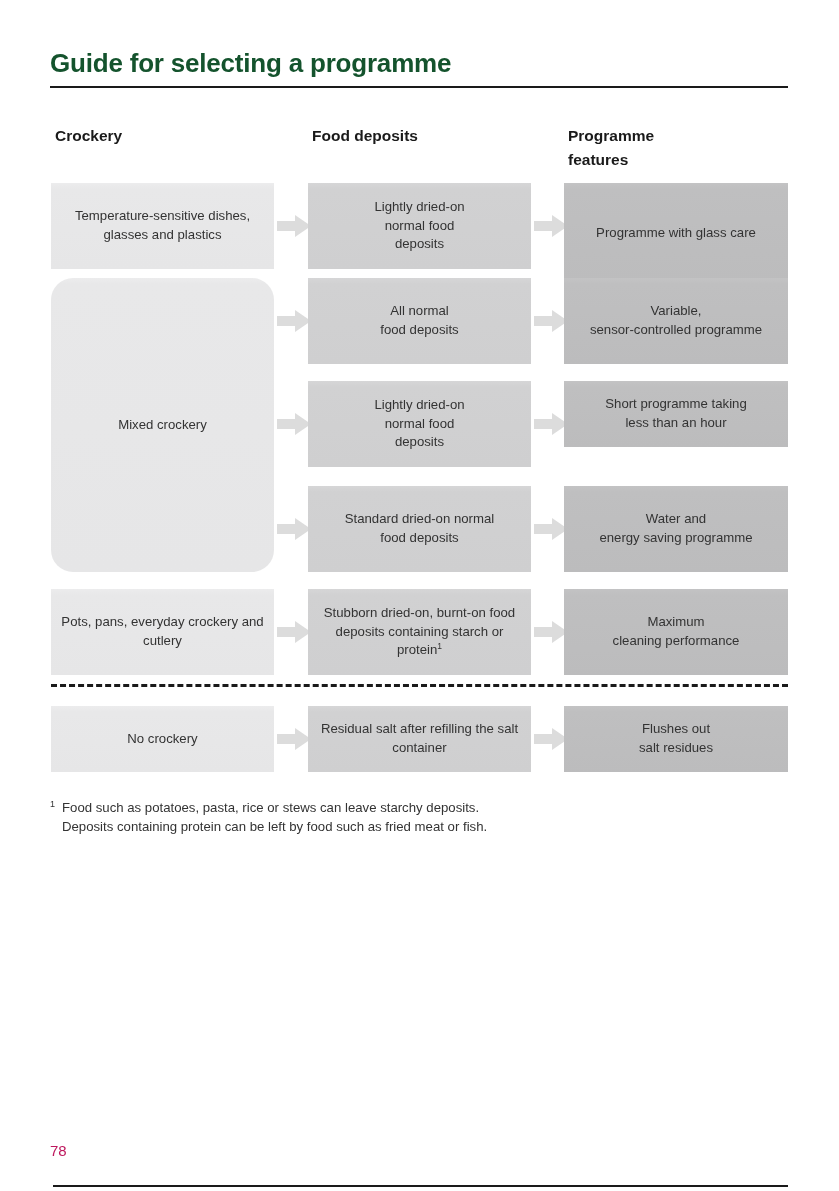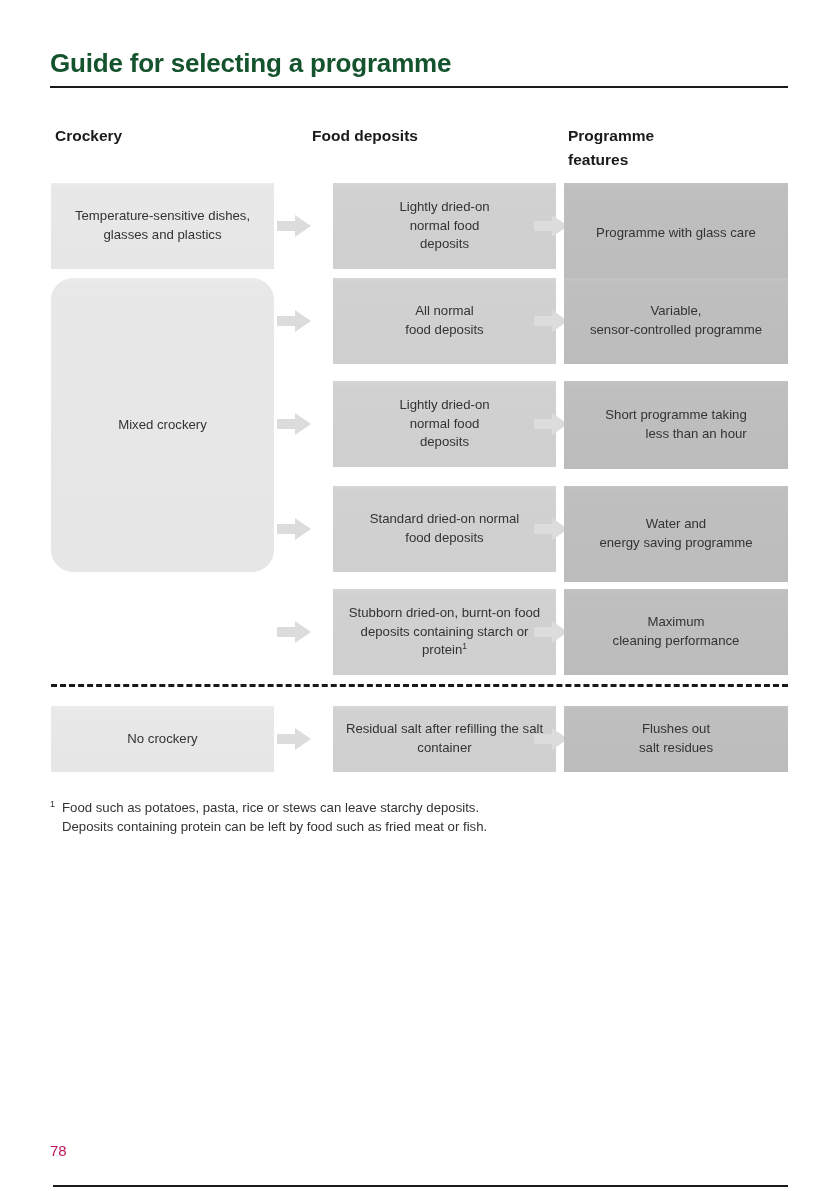--- a/index.html
+++ b/index.html
@@ -86,21 +86,20 @@
   .c1 { left: 0px;   width: 223px; }
   .c2 { left: 257px; width: 223px; }
   .c3 { left: 513px; width: 224px; }
 
   
   .shade1 {
     background: linear-gradient(to bottom, #ececed 0px, #e8e8e9 6px, #e6e6e7 100%);
   }
   .shade2 {
     background: linear-gradient(to bottom, #d6d6d7 0px, #d1d1d2 6px, #cfcfd0 100%);
-    margin-left: 25px;
   }
   .shade3 {
     background: linear-gradient(to bottom, #c3c3c4 0px, #bfbfc0 6px, #bcbcbd 100%);
   }
 
   
   .arrow {
     position: absolute;
     width: 34px;
     height: 26px;
@@ -223,42 +222,43 @@
         </svg>
       </div>
       <div class="cell c2 shade2" style="height: 86px; white-space: pre-line;">Lightly dried-on
 normal food
 deposits</div>
       <div class="arrow a2" style="top:30px;">
         <svg viewBox="0 0 34 26" xmlns="http://www.w3.org/2000/svg">
           <polygon points="0,8 18,8 18,2 34,13 18,24 18,18 0,18" fill="#dcdcdc"></polygon>
         </svg>
       </div>
-      <div class="cell c3 shade3" style="height: 88px; white-space: pre-line; text-align: right;">Short programme taking
+      <div class="cell c3 shade3" style="height: 66px; white-space: pre-line;">Short programme taking
 less than an hour</div>
     </div>
 
     <div class="row" style="height:86px;top:303px;position:absolute;">
       <div class="arrow a1" style="top:30px;">
         <svg viewBox="0 0 34 26" xmlns="http://www.w3.org/2000/svg">
           <polygon points="0,8 18,8 18,2 34,13 18,24 18,18 0,18" fill="#dcdcdc"></polygon>
         </svg>
       </div>
       <div class="cell c2 shade2" style="height: 86px; white-space: pre-line;">Standard dried-on normal
 food deposits</div>
       <div class="arrow a2" style="top:30px;">
         <svg viewBox="0 0 34 26" xmlns="http://www.w3.org/2000/svg">
           <polygon points="0,8 18,8 18,2 34,13 18,24 18,18 0,18" fill="#dcdcdc"></polygon>
         </svg>
       </div>
-      <div class="cell c3 shade3" style="height: 96px; white-space: pre-line;">Water and
+      <div class="cell c3 shade3" style="height: 86px; white-space: pre-line;">Water and
 energy saving programme</div>
     </div>
 
     <div class="row" style="height:86px;top:406px;position:absolute;">
+      <div class="cell c1 shade1" style="height:86px;">Pots, pans, everyday crockery and cutlery</div>
       <div class="arrow a1" style="top:30px;">
         <svg viewBox="0 0 34 26" xmlns="http://www.w3.org/2000/svg">
           <polygon points="0,8 18,8 18,2 34,13 18,24 18,18 0,18" fill="#dcdcdc"></polygon>
         </svg>
       </div>
       <div class="cell c2 shade2" style="height:86px;">
         <span><span>Stubborn dried-on, burnt-on food deposits containing starch or protein</span><sup class="inline-mark">1</sup></span>
       </div>
       <div class="arrow a2" style="top:30px;">
         <svg viewBox="0 0 34 26" xmlns="http://www.w3.org/2000/svg">

